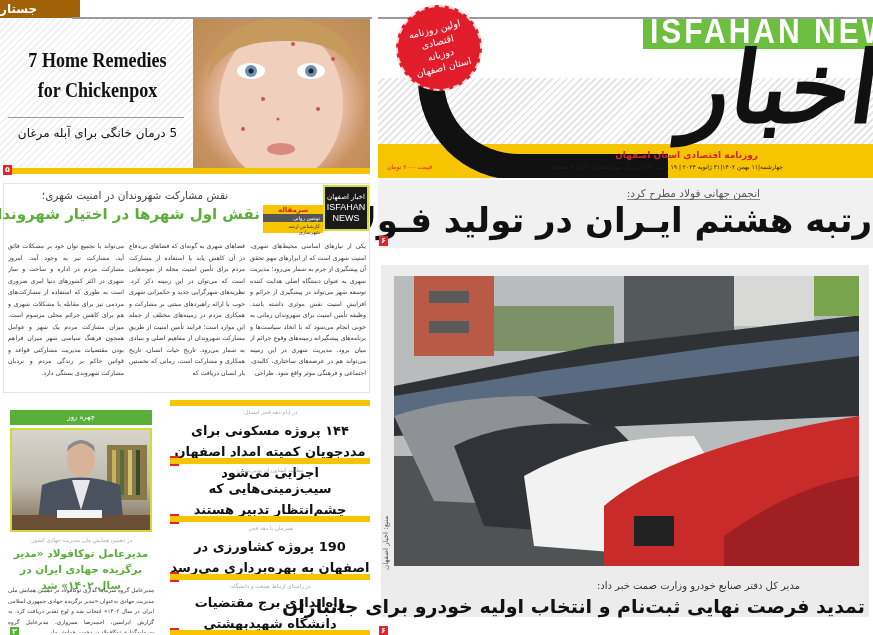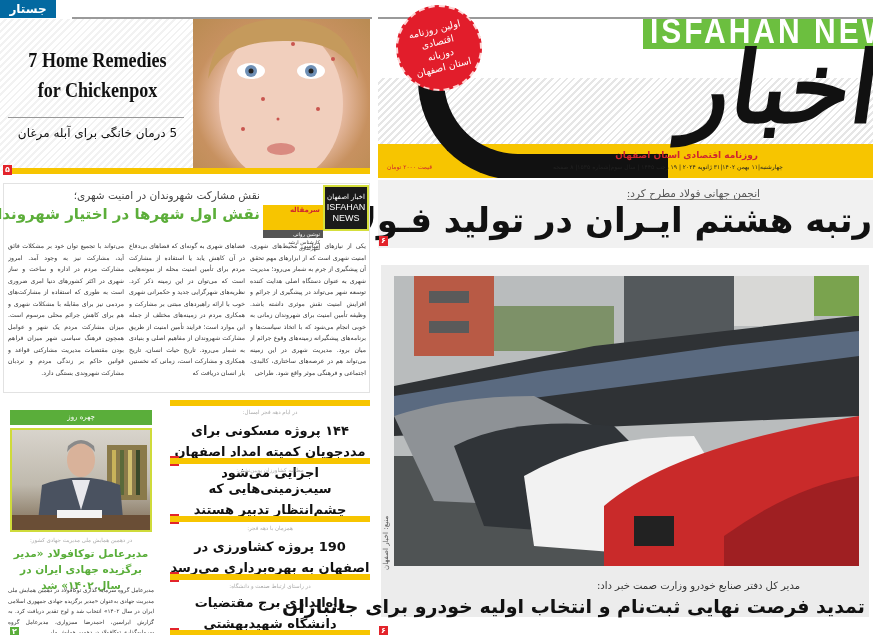--- a/index.html
+++ b/index.html
@@ -31,38 +31,38 @@
 
 
 #photo-wrap{left:381px;top:265px;width:488px;height:352px;background:#ececec}
 #photo{left:394px;top:276px;width:465px;height:290px;overflow:hidden;background:#8a8f92}
 #photo-credit{left:382px;top:500px;width:12px;height:70px;color:#555;font:7px "DejaVu Sans",sans-serif;writing-mode:vertical-rl;transform:rotate(180deg)}
 #sub-kicker{left:540px;top:580px;width:260px;color:#333;font:10px "DejaVu Sans",sans-serif;direction:rtl}
 #sub-title{left:395px;top:595px;width:470px;color:#111;font:bold 19px "DejaVu Sans",sans-serif;direction:rtl;white-space:nowrap;letter-spacing:-1px}
 #sub-pg{left:379px;top:626px}
 
 
-#jostar-tab{left:0;top:0;width:56px;height:18px;background:#0369a1;color:#fff;font:bold 12px "DejaVu Sans",sans-serif;text-align:center;line-height:18px}
+#jostar-tab{left:0;top:0;width:80px;height:18px;background:#a16207;color:#fff;font:bold 12px "DejaVu Sans",sans-serif;line-height:18px}
 #top-left-line{left:72px;top:17px;width:300px;height:2px;background:#9a9a9a}
 #chicken-box{left:0;top:19px;width:370px;height:152px;background:repeating-linear-gradient(135deg,#fff 0 3px,#f2f2f2 3px 5px)}
 #chicken-img{left:193px;top:19px;width:177px;height:152px;background:radial-gradient(ellipse at 50% 55%,#f4d3c3 0,#ecc2ae 45%,#c79160 70%,#b98b52 100%)}
 #chicken-en{left:10px;top:45px;width:175px;color:#111;font:bold 22px "Liberation Serif",serif;text-align:center;line-height:30px;transform:scaleX(0.82)}
 #chicken-rule{left:8px;top:117px;width:176px;height:1px;background:#999}
 #chicken-fa{left:10px;top:126px;width:175px;color:#111;font:12px "DejaVu Sans",sans-serif;direction:rtl;text-align:center}
 #chicken-bar{left:10px;top:168px;width:360px;height:6px;background:#f7c500}
 #chicken-pg{left:3px;top:165px}
 
 
 #ed-box{left:3px;top:183px;width:367px;height:210px;border:1px solid #e2e2e2;background:#fff}
 #ed-logo{left:323px;top:185px;width:46px;height:46px;background:#1a1a1a;color:#fff;border:2px solid #d5df3c;font:9px "Liberation Sans",sans-serif;text-align:center;line-height:11px;padding-top:4px}
 #ed-label{left:263px;top:205px;width:60px;height:28px;background:#f7c500}
-#ed-label .l1{color:#d0262e;font:bold 7px "DejaVu Sans",sans-serif;direction:rtl;text-align:right;padding:1px 3px 16px}
+#ed-label .l1{color:#d0262e;font:bold 7px "DejaVu Sans",sans-serif;direction:rtl;text-align:center;padding:1px 3px 0}
 #ed-label .l2{background:#555;color:#fff;font:5px "DejaVu Sans",sans-serif;direction:rtl;text-align:right;padding:1px 3px}
 #ed-label .l3{color:#333;font:5px "DejaVu Sans",sans-serif;direction:rtl;text-align:right;padding:1px 3px}
-#ed-kicker{left:10px;top:189px;width:250px;color:#444;font:10.5px "DejaVu Sans",sans-serif;direction:rtl;}
+#ed-kicker{left:10px;top:189px;width:250px;color:#444;font:10.5px "DejaVu Sans",sans-serif;direction:rtl;text-align:center}
 #ed-title{left:10px;top:205px;width:250px;color:#5cae3a;font:bold 15px "DejaVu Sans",sans-serif;direction:rtl;text-align:center;white-space:nowrap}
 .ed-col{top:240px;width:116px;height:150px;color:#333;font:6.2px "DejaVu Sans",sans-serif;direction:rtl;text-align:justify;line-height:11.5px;overflow:hidden}
 
 
 #person-head{left:10px;top:410px;width:142px;height:15px;background:#5aae3a;color:#fff;font:7px "DejaVu Sans",sans-serif;text-align:center;line-height:15px}
 #person-img{left:10px;top:428px;width:142px;height:104px;border:2px solid #cfdb3a;background:linear-gradient(180deg,#d8d4cc 0,#bfb9ad 55%,#7c6a52 100%);overflow:hidden}
 #person-kicker{left:10px;top:537px;width:142px;color:#aaa;font:5.5px "DejaVu Sans",sans-serif;direction:rtl;text-align:center}
 #person-title{left:8px;top:545px;width:146px;color:#5aae3a;font:bold 10.5px "DejaVu Sans",sans-serif;direction:rtl;text-align:center;line-height:16px}
 #person-body{left:8px;top:585px;width:146px;color:#333;font:5.6px "DejaVu Sans",sans-serif;direction:rtl;text-align:justify;line-height:10.5px;height:48px;overflow:hidden}
 #person-pg{left:10px;top:627px;background:#5aae3a}

